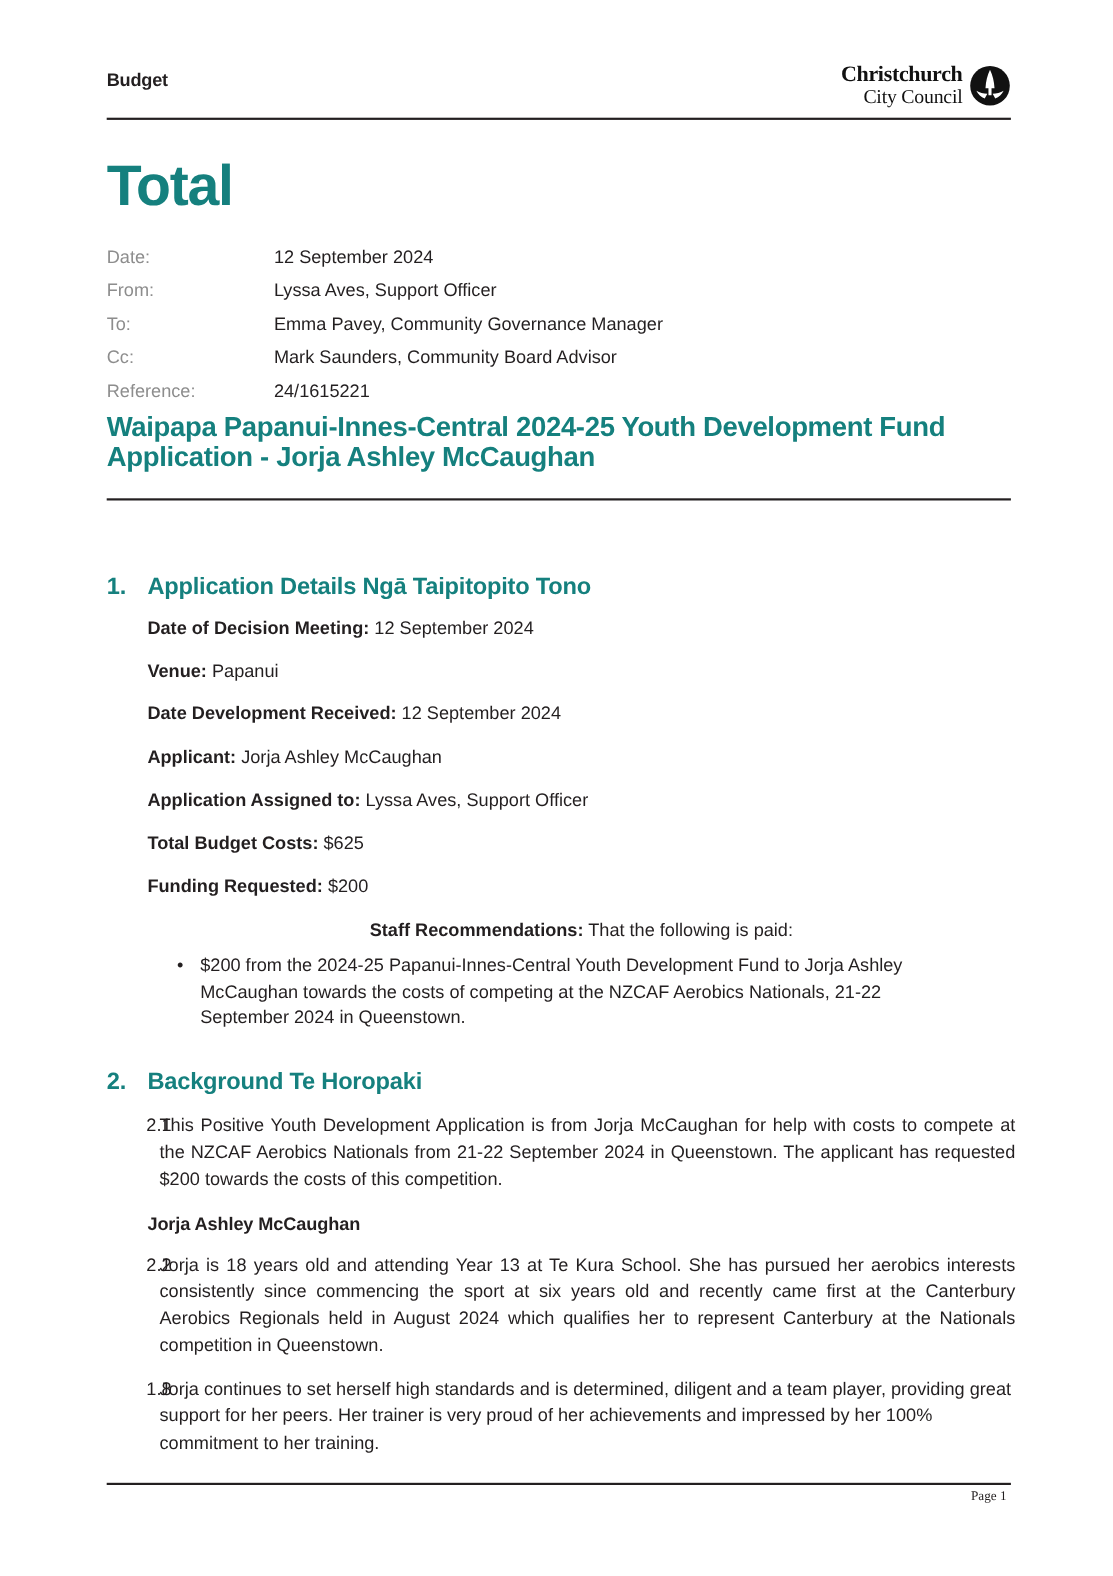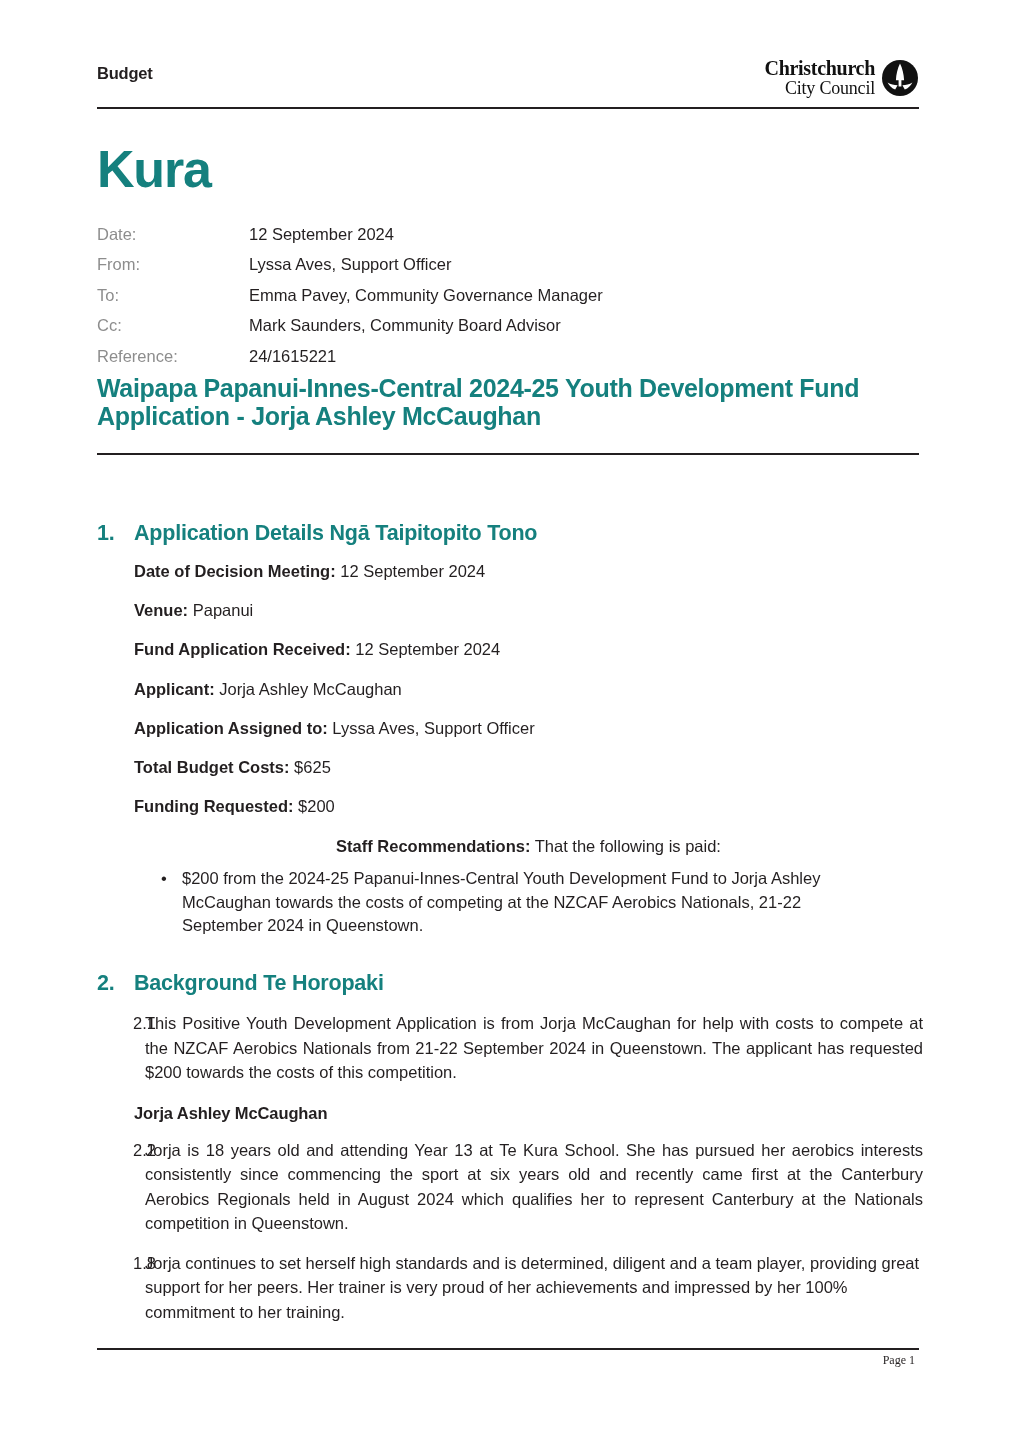--- a/index.html
+++ b/index.html
@@ -259,21 +259,21 @@
           <circle cx="19" cy="19" r="18" fill="#111111"></circle>
           <path d="M19 4.5 C16.6 9.5 15.2 15 14.9 21.2 L17.6 21.2 L17.6 27.5 L20.4 27.5 L20.4 21.2 L23.1 21.2 C22.8 15 21.4 9.5 19 4.5 Z" fill="#ffffff"></path>
           <path d="M6.6 23.4 C9.6 25.1 13 26 16.6 26.2 L14.2 30.6 C10.9 29.1 8.2 26.6 6.6 23.4 Z" fill="#ffffff"></path>
           <path d="M31.4 23.4 C28.4 25.1 25 26 21.4 26.2 L23.8 30.6 C27.1 29.1 29.8 26.6 31.4 23.4 Z" fill="#ffffff"></path>
         </svg>
       </span>
     </div>
   </div>
   <div class="rule-header"></div>
 
-  <div class="memo-title" style="color:#15807e;">Kura</div>
+  <div class="memo-title" style="color:#15807e;">Total</div>
 
   <div class="meta">
     <div class="meta-row">
       <span class="meta-label">Date:</span>
       <span class="meta-value">12 September 2024</span>
     </div>
     <div class="meta-row">
       <span class="meta-label">From:</span>
       <span class="meta-value">Lyssa Aves, Support Officer</span>
     </div>
@@ -303,21 +303,21 @@
       </div>
 
       <div class="detail-list">
         <div class="detail-row">
           <span class="detail-key">Date of Decision Meeting:</span><span class="detail-val"> 12 September 2024</span>
         </div>
         <div class="detail-row">
           <span class="detail-key">Venue:</span><span class="detail-val"> Papanui</span>
         </div>
         <div class="detail-row">
-          <span class="detail-key">Fund Application Received:</span><span class="detail-val"> 12 September 2024</span>
+          <span class="detail-key">Date Development Received:</span><span class="detail-val"> 12 September 2024</span>
         </div>
         <div class="detail-row">
           <span class="detail-key">Applicant:</span><span class="detail-val"> Jorja Ashley McCaughan</span>
         </div>
         <div class="detail-row">
           <span class="detail-key">Application Assigned to:</span><span class="detail-val"> Lyssa Aves, Support Officer</span>
         </div>
         <div class="detail-row">
           <span class="detail-key">Total Budget Costs:</span><span class="detail-val"> $625</span>
         </div>

